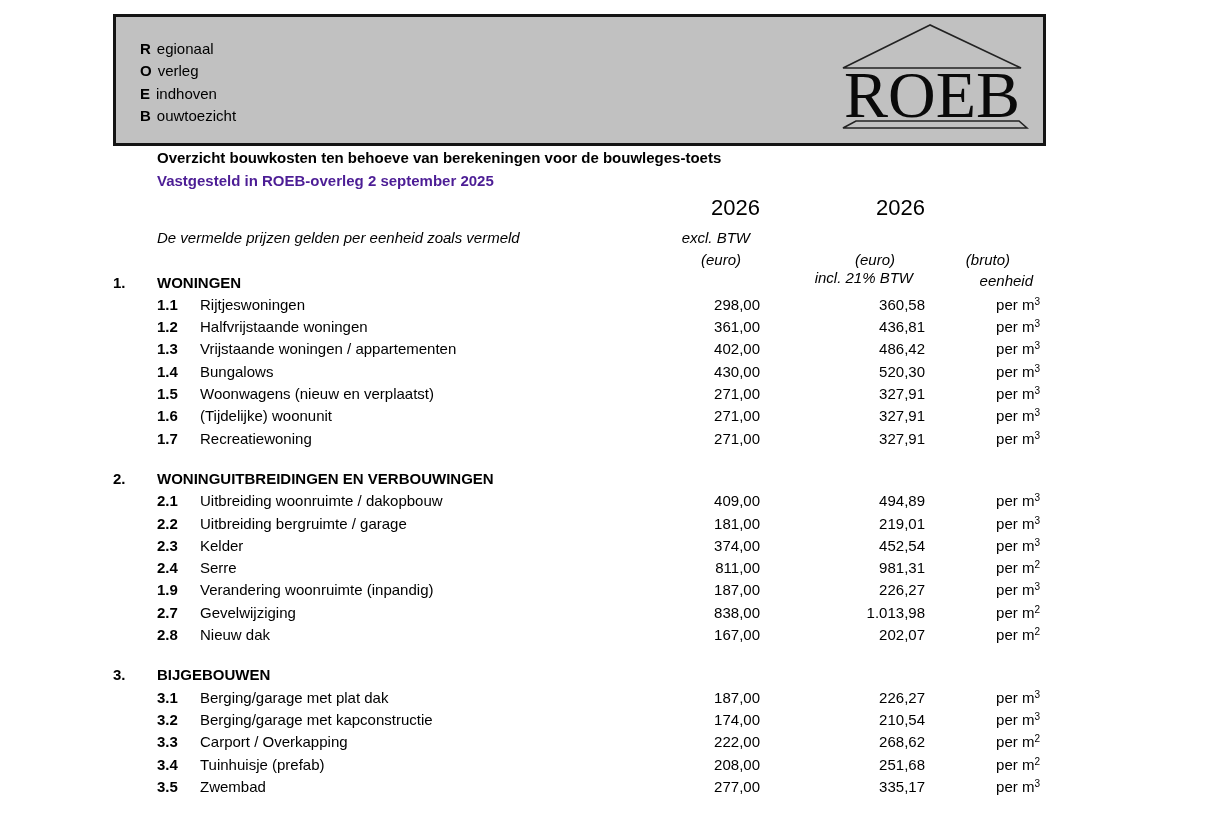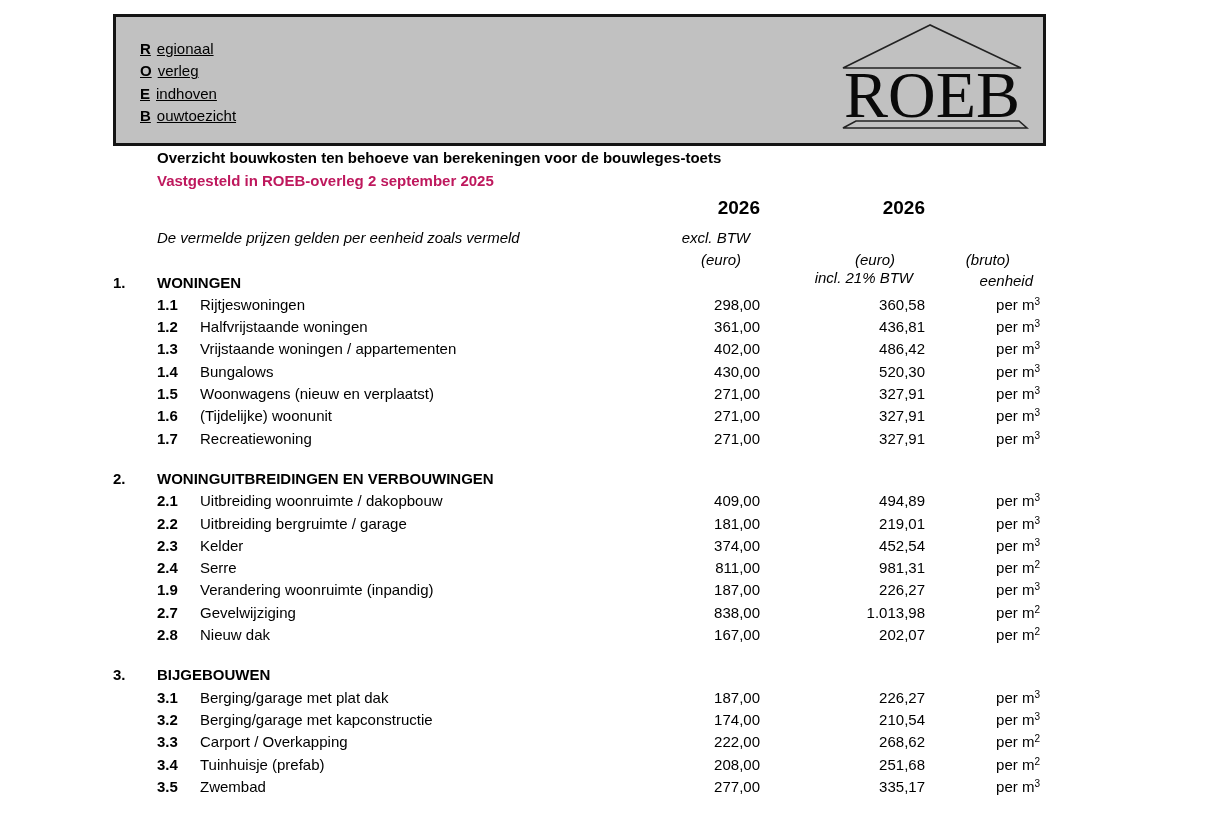--- a/index.html
+++ b/index.html
@@ -5,41 +5,41 @@
   * { margin:0; padding:0; box-sizing:border-box; }
   html,body { width:1218px; height:820px; background:#ffffff; }
   body { font-family:"Liberation Sans", sans-serif; color:#000; overflow:hidden; }
   .page { position:relative; width:1218px; height:820px; background:#fff; }
 
   
   .header-box {
     position:absolute; left:113px; top:14px; width:933px; height:132px;
     background:#c1c1c1; border:3px solid #141414;
   }
-  .acronym { position:absolute; left:24px; top:21px; font-size:15px; line-height:22.4px;text-decoration:underline; }
+  .acronym { position:absolute; left:24px; top:21px; font-size:15px; line-height:22.4px; }
   .acronym-line b { font-weight:bold; }
   .acronym-line .rest { margin-left:6px; }
   .logo-svg { position:absolute; right:14px; top:7px; }
   .logo-svg text {
     font-family:"Liberation Serif", serif; font-size:66px; fill:#0a0a0a;
   }
   .logo-svg .outline { fill:none; stroke:#222; stroke-width:1.6; }
 
   
   .title    { position:absolute; left:157px; top:149px; font-size:15px; font-weight:bold; }
   .subtitle { position:absolute; left:157px; top:172px; font-size:15px; font-weight:bold; }
 
   
   .table { position:absolute; left:113px; top:195px; width:927px; }
   .row {
     display:grid;
     grid-template-columns:44px 43px 440px 120px 165px 115px;
     height:22.3px; line-height:22.3px; font-size:15px;
   }
-  .row-years { height:26px; line-height:26px; font-size:19px; font-weight:bold; }
+  .row-years { height:26px; line-height:26px; font-size:22px; font-weight:normal; }
   .row-collabels { margin-top:6px; }
   .c { white-space:nowrap; }
   .col4 { grid-column:4; } .col5 { grid-column:5; } .col6 { grid-column:6; }
   .num-r { text-align:right; }
   .it { font-style:italic; }
   .intro { grid-column:2/4; font-style:italic; }
   .pr7  { padding-right:7px;margin-top:43px; }
   .pr10 { padding-right:10px; }
   .pr12 { padding-right:12px;margin-top:40px; }
   .pr19 { padding-right:19px; }
@@ -66,21 +66,21 @@
       <div class="acronym-line"><b>B</b><span class="rest">ouwtoezicht</span></div>
     </div>
     <svg class="logo-svg" width="192" height="108" viewBox="0 0 192 108">
       <polygon class="outline" points="93,1 6,44 184,44"></polygon>
       <text x="95" y="93" text-anchor="middle">ROEB</text>
       <polygon class="outline" points="19,97 182,97 190,104 6,104"></polygon>
     </svg>
   </div>
 
   <div class="title">Overzicht bouwkosten ten behoeve van berekeningen voor de bouwleges-toets</div>
-  <div class="subtitle" style="color: #be185d;">Vastgesteld in ROEB-overleg 2 september 2025</div>
+  <div class="subtitle" style="color: #4c1d95;">Vastgesteld in ROEB-overleg 2 september 2025</div>
 
   <div class="table">
     <div class="row row-years">
       <div class="c col4 num-r">2026</div>
       <div class="c col5 num-r">2026</div>
     </div>
     <div class="row row-collabels">
       <div class="c intro">De vermelde prijzen gelden per eenheid zoals vermeld</div>
       <div class="c col4 num-r it pr10">excl. BTW</div>
       <div class="c col5 num-r it pr12">incl. 21% BTW</div>

